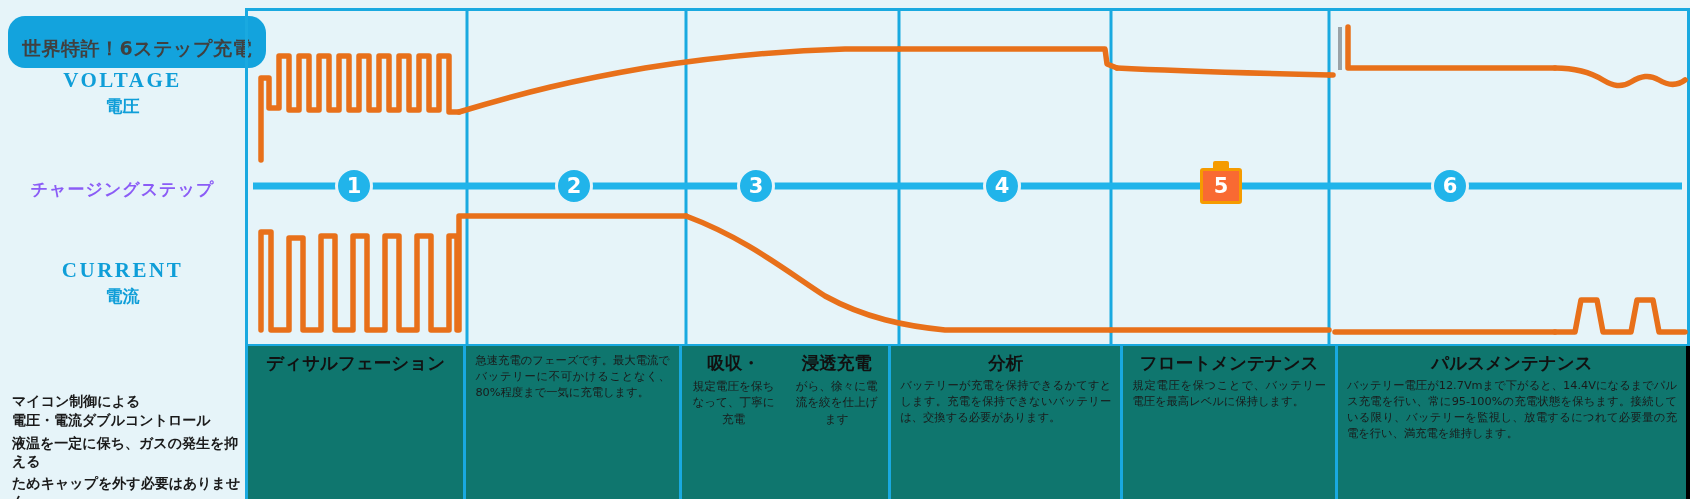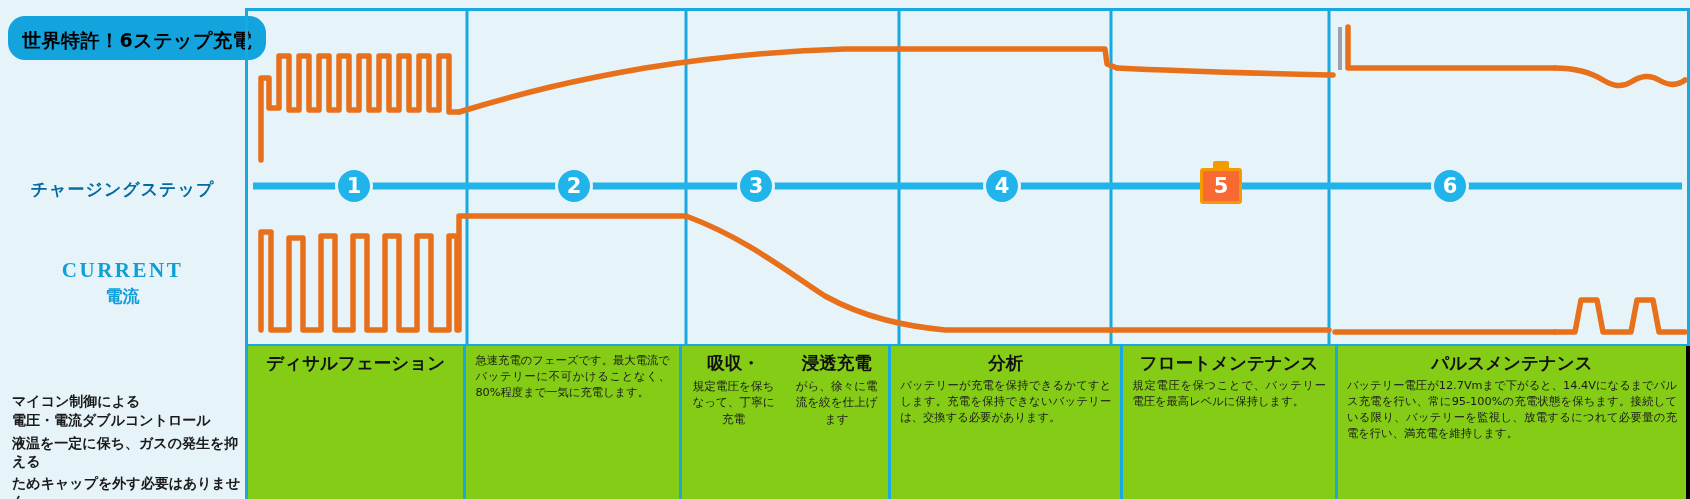--- a/index.html
+++ b/index.html
@@ -9,44 +9,44 @@
     font-family: "Liberation Sans", "DejaVu Sans", sans-serif;
     overflow: hidden;
   }
   #root { position: relative; width: 1690px; height: 499px; background: #e6f4f9; }
 
   
   .left-col { position: absolute; left: 0; top: 0; width: 245px; height: 499px; }
 
   .badge {
     position: absolute; left: 8px; top: 16px;
-    background: #13a3dd; color: #000000;
+    background: #13a3dd; color: #404040;
     border-radius: 17px;
-    padding: 12px 14px 6px 14px;
+    padding: 20px 14px 6px 14px;
     font-size: 19px; font-weight: bold;
     letter-spacing: 0.5px;
     white-space: nowrap;
     font-family: "DejaVu Sans", sans-serif;
   }
 
   .axis-label { position: absolute; text-align: center; color: #0fa3dc; width: 245px; }
   .axis-label .en {
     display: block; font-family: "Liberation Serif", "DejaVu Serif", serif;
     font-size: 21px; font-weight: bold; letter-spacing: 2.5px; color: #0f9ed8;
   }
   .axis-label .jp {
     display: block; font-family: "DejaVu Sans", sans-serif;
     font-size: 17px; font-weight: bold; margin-top: 2px; color: #0f9ed8;
   }
   #lbl-voltage { top: 68px; }
   #lbl-current { top: 258px; }
 
   .step-axis-label {
     position: absolute; top: 178px; width: 245px; text-align: center;
-    color: #0369a1; font-size: 17px; font-weight: bold;
+    color: #8b5cf6; font-size: 17px; font-weight: bold;
     font-family: "DejaVu Sans", sans-serif; letter-spacing: 1px;
   }
 
   .foot-note { position: absolute; left: 12px; top: 393px; width: 232px; color: #1a1a1a; }
   .foot-note .hl {
     display: block; font-size: 14px; font-weight: bold; line-height: 1.34;
     font-family: Liberation Mono, monospace;
   }
   .foot-note .sub {
     display: block; font-size: 14px; font-weight: bold; line-height: 1.33; margin-top: 3px;
@@ -80,21 +80,21 @@
 
   
   .desc-row {
     position: absolute; left: 245px; top: 346px; width: 1445px; height: 153px;
     display: flex;
   }
   .desc-cell {
     position: relative; height: 153px;
     border-left: 3px solid #19a9e0;
     padding: 7px 9px 4px 9px;
-    background: #84cc16;
+    background: #0f766e;
   }
   .desc-cell:last-child { border-right: 4px solid #000000; }
   .desc-title {
     display: block; text-align: center; color: #111;
     font-size: 17.5px; font-weight: bold; line-height: 1.2;
     font-family: "DejaVu Sans", sans-serif;
     margin-bottom: 4px; white-space: nowrap;
   }
   .desc-body {
     display: block; color: #1a1a1a; font-size: 11.3px; line-height: 1.42;
@@ -110,20 +110,24 @@
   }
 </style>
 </head>
 <body>
 
 <div id="root">
 
   <div class="left-col">
     <div class="badge">世界特許！6ステップ充電</div>
 
+    <div class="axis-label" id="lbl-voltage">
+      <span class="en">VOLTAGE</span>
+      <span class="jp">電圧</span>
+    </div>
 
     <div class="step-axis-label">チャージングステップ</div>
 
     <div class="axis-label" id="lbl-current">
       <span class="en">CURRENT</span>
       <span class="jp">電流</span>
     </div>
 
     <div class="foot-note">
       <span class="hl">マイコン制御による</span>

